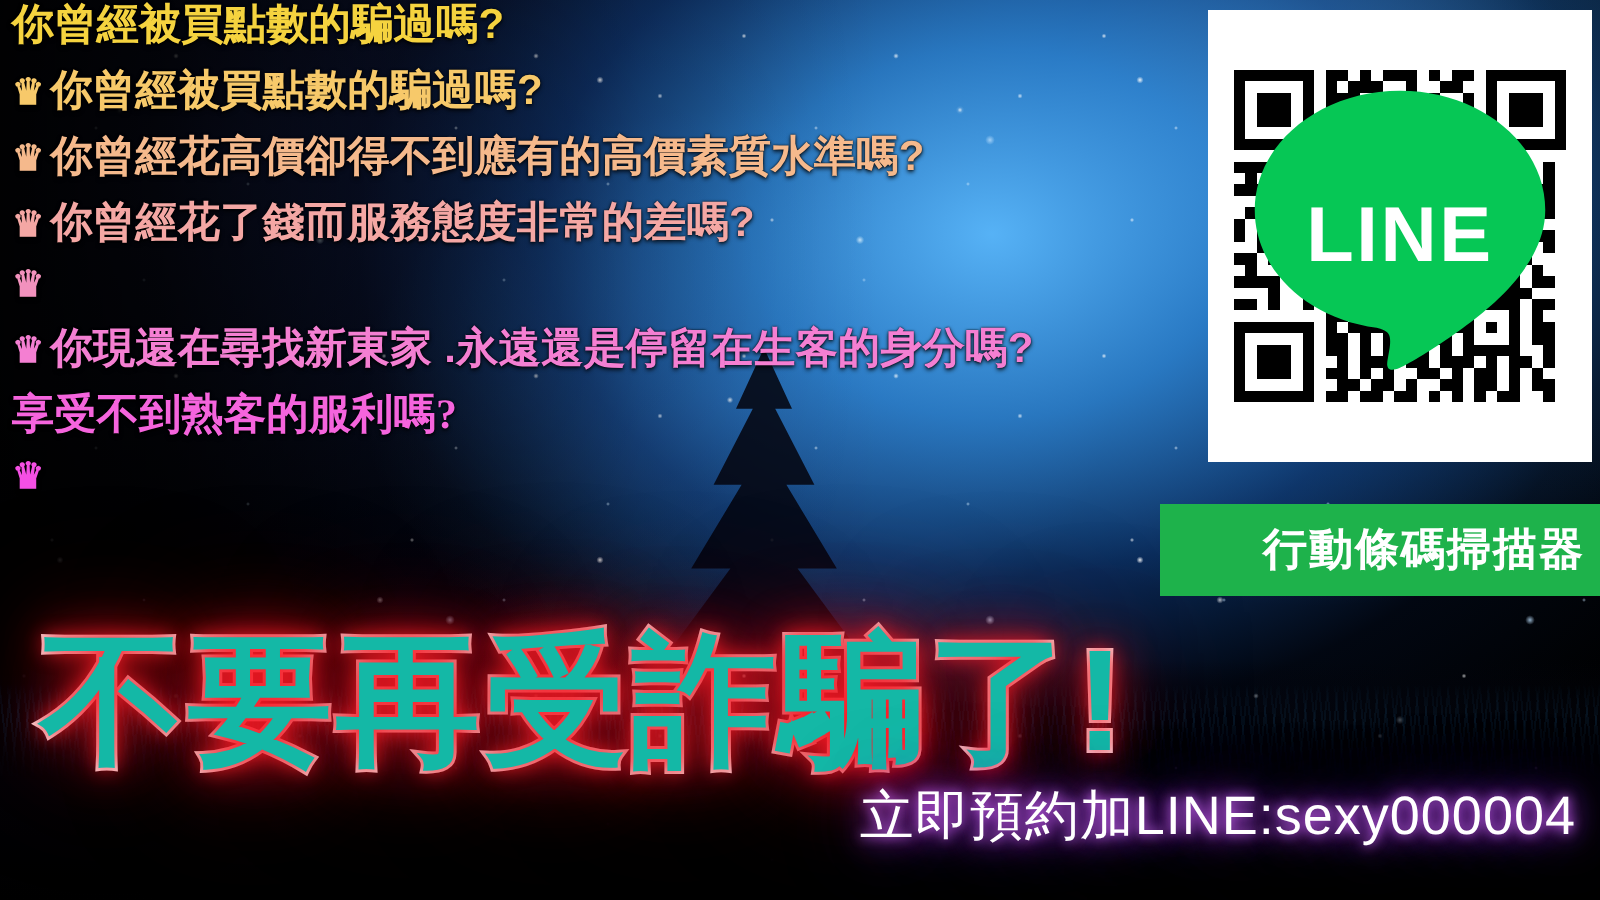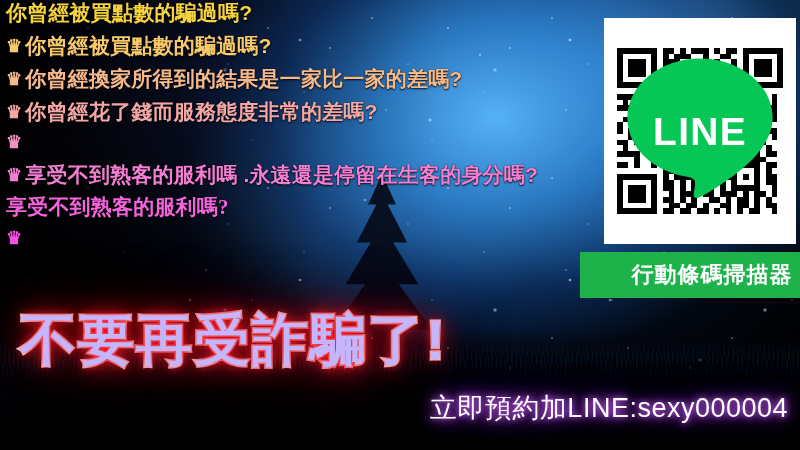--- a/index.html
+++ b/index.html
@@ -112,24 +112,24 @@
     margin-right:3px;
     line-height:1;
     position:relative; top:-1px;
   }
   .line.no-crown { padding-left:0; }
 
   
   .headline {
     position:absolute; left:20px; top:303px;
     z-index:6;
-    font-size:56px;
+    font-size:72px;
     font-weight:700;
     letter-spacing:2px;
-    color:#c4b5fd;
+    color:#14b8a6;
     -webkit-text-stroke:3px #ffffff;
     paint-order:stroke fill;
     text-shadow:
       0 0 10px rgba(255,30,40,0.95),
       0 0 22px rgba(235,20,30,0.85),
       0 0 40px rgba(200,10,25,0.70),
       0 0 66px rgba(160,5,20,0.50);
     white-space:nowrap;
   }
 
@@ -144,21 +144,21 @@
     text-shadow:
       0 0 6px rgba(214,110,255,1),
       0 0 14px rgba(186,70,250,0.95),
       0 0 26px rgba(150,40,230,0.8),
       0 0 44px rgba(120,20,200,0.6);
     white-space:nowrap;
   }
 
   
   .qr-panel {
-    position:absolute; left:604px; top:18px;
+    position:absolute; left:604px; top:5px;
     width:192px; height:226px;
     background:#ffffff;
     z-index:7;
     display:flex; align-items:center; justify-content:center;
   }
   .qr-wrap {
     position:relative;
     width:166px; height:166px;
   }
   .qr-wrap svg { display:block; width:100%; height:100%; }
@@ -200,32 +200,32 @@
   <div class="lines" id="promo-list">
       <div class="line no-crown" style="color: rgb(245, 211, 63);">
         <span>你曾經被買點數的騙過嗎?</span>
       </div>
       <div class="line" style="color: rgb(247, 201, 106);">
         <span class="crown">♛</span>
         <span>你曾經被買點數的騙過嗎?</span>
       </div>
       <div class="line" style="color: rgb(245, 185, 140);">
         <span class="crown">♛</span>
-        <span>你曾經換家所得到的結果是一家比一家的差嗎?</span>
+        <span>你曾經花高價卻得不到應有的高價素質水準嗎?</span>
       </div>
       <div class="line" style="color: rgb(244, 167, 164);">
         <span class="crown">♛</span>
         <span>你曾經花了錢而服務態度非常的差嗎?</span>
       </div>
       <div class="line" style="color: rgb(242, 145, 189);">
         <span class="crown">♛</span>
       </div>
       <div class="line" style="color: rgb(244, 127, 210);">
         <span class="crown">♛</span>
-        <span>享受不到熟客的服利嗎 .永遠還是停留在生客的身分嗎?</span>
+        <span>你現還在尋找新東家 .永遠還是停留在生客的身分嗎?</span>
       </div>
       <div class="line no-crown" style="color: rgb(245, 100, 221); font-family: Liberation Serif, serif;">
         <span>享受不到熟客的服利嗎?</span>
       </div>
       <div class="line" style="color: rgb(245, 79, 228);">
         <span class="crown">♛</span>
       </div>
     </div>
 
   <div class="headline">不要再受詐騙了!</div>

